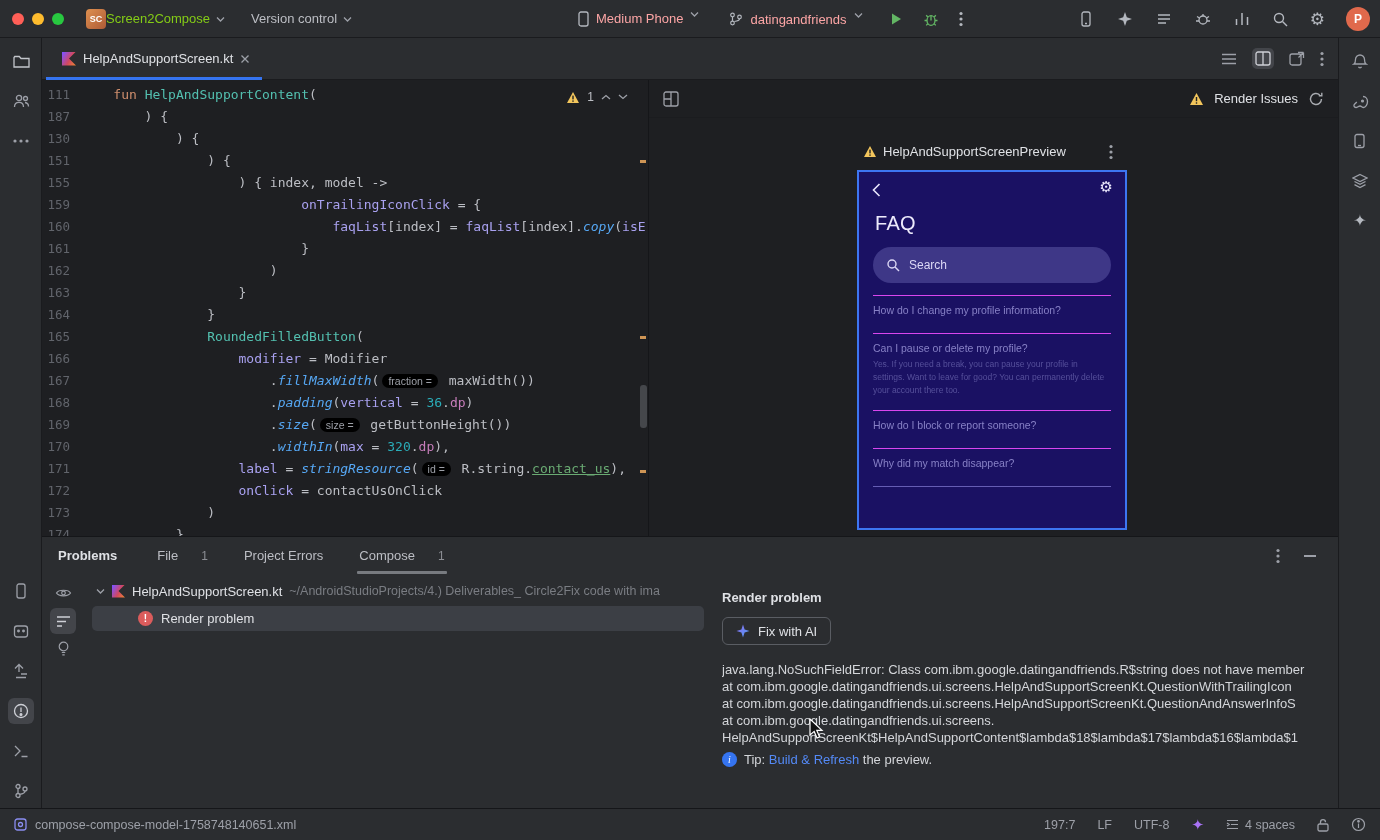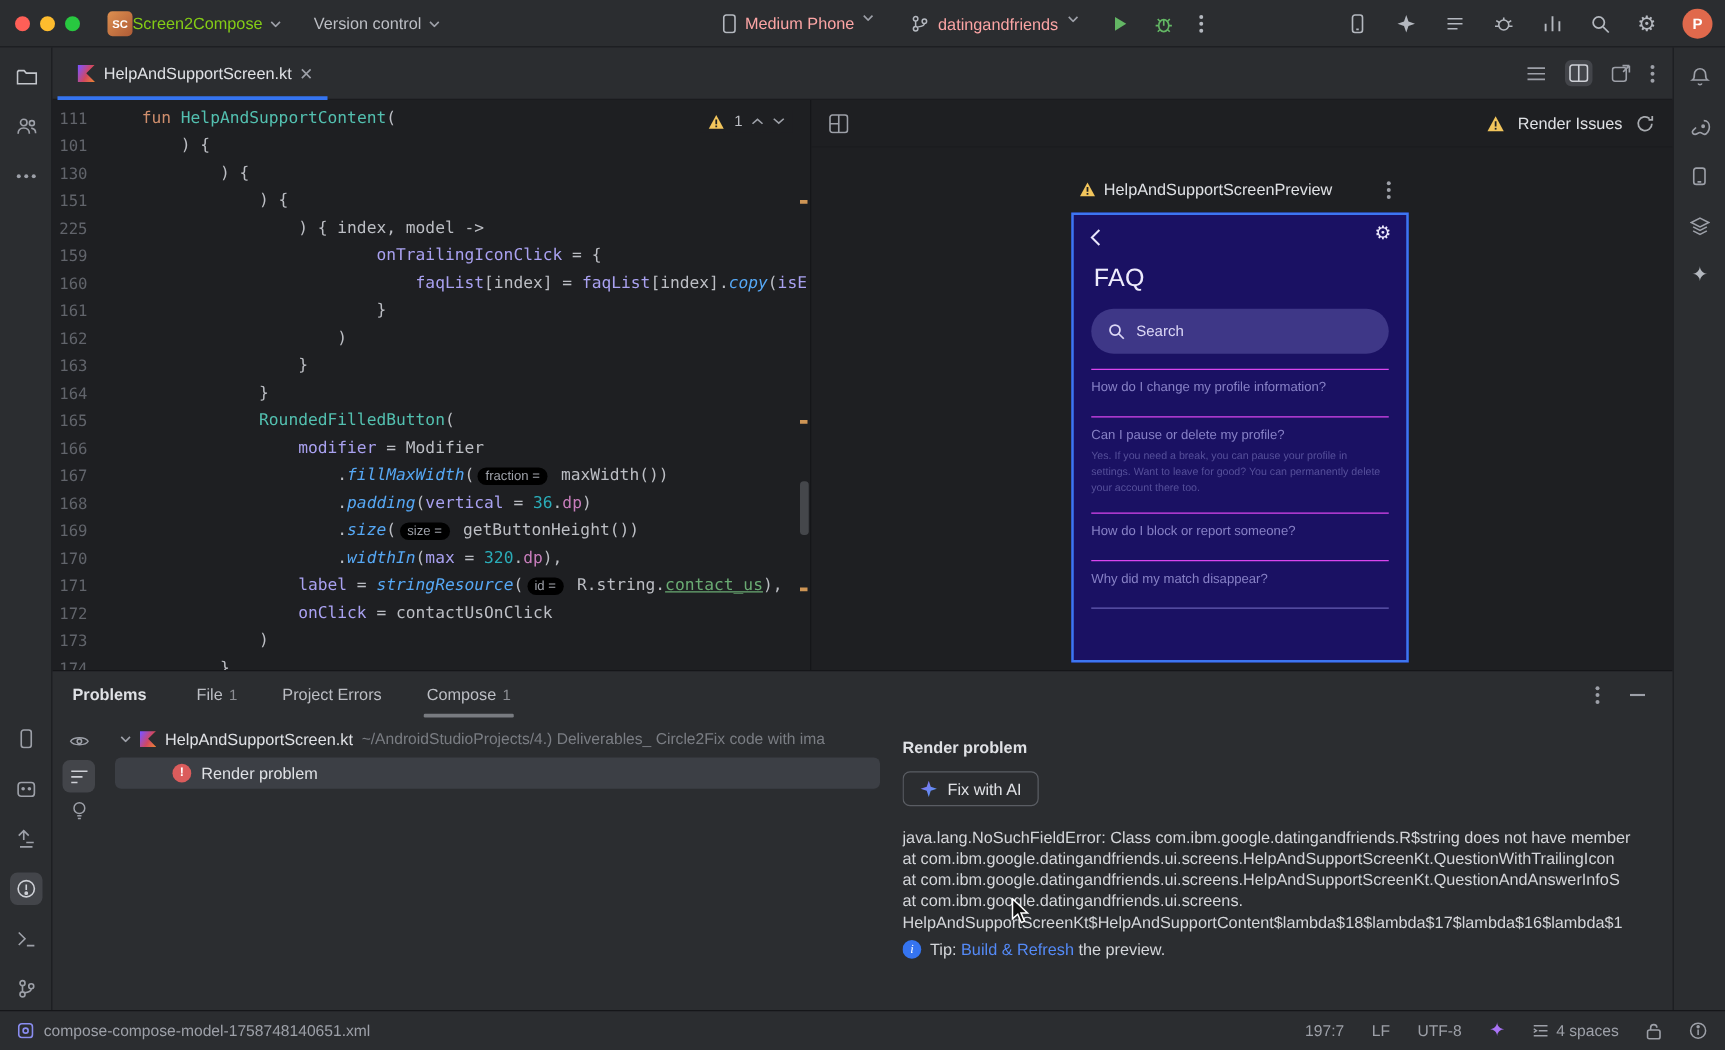--- a/index.html
+++ b/index.html
@@ -65,21 +65,21 @@
 .ph-search{margin:12px 14px 0;height:36px;border-radius:18px;background:#3E3787;display:flex;align-items:center;gap:9px;padding:0 13px;color:#DCD8F6;font-size:12px}
 .faq-list{margin:12px 14px 0}
 .faq-list::after{content:"";display:block;border-top:1px solid #655DB4}
 .faq-item{border-top:1px solid #d946ef;padding:8px 0 13px}
 .faq-q{font-size:10.5px;color:#8781C6;margin-bottom:4px}
 .faq-a{font-size:8.5px;line-height:13px;color:#56509B}
 
 .bpanel{position:absolute;left:42px;top:536px;width:1296px;height:272px;background:#2B2D30;border-top:1px solid #151619}
 .bp-header{height:37px;display:flex;align-items:center;padding:0 16px}
 .bp-title{font-weight:bold;color:#DFE1E5;margin-right:40px}
-.bp-tab{position:relative;height:37px;display:flex;align-items:center;gap:5px;margin-right:36px;color:#BCBEC4}
+.bp-tab{position:relative;height:37px;display:flex;align-items:center;gap:23px;margin-right:36px;color:#BCBEC4}
 .bp-badge{color:#8C8E94;font-size:12px}
 .bp-tab.selected::after{content:"";position:absolute;left:-2px;right:-2px;bottom:0;height:3px;background:#787B80;border-radius:1px}
 .bp-hicons{margin-left:auto;display:flex;align-items:center;gap:24px;padding-right:6px}
 .bp-body{position:absolute;left:0;top:37px;right:0;bottom:0}
 .bp-strip{position:absolute;left:0;top:0;width:42px;bottom:0}
 .bp-sicon{position:absolute;left:8px;width:26px;height:26px;border-radius:6px;display:flex;align-items:center;justify-content:center}
 .bp-sicon.active{background:#43454A}
 .bp-tree{position:absolute;left:42px;top:0;width:628px;bottom:0;overflow:hidden}
 .tr1{display:flex;align-items:center;gap:7px;height:26px;padding-left:12px;margin-top:4px;white-space:nowrap;overflow:hidden}
 .tr1 .fname{color:#DFE1E5}
@@ -343,24 +343,24 @@
           <circle cx="2" cy="8" r="1.6"></circle>
           <circle cx="2" cy="13.5" r="1.6"></circle>
         </svg>
       </span>
   </div>
 </div>
 
 <div class="editor">
   <div class="gutter">
       <div class="ln">111</div>
-      <div class="ln">101</div>
+      <div class="ln">187</div>
       <div class="ln">130</div>
       <div class="ln">151</div>
-      <div class="ln">225</div>
+      <div class="ln">155</div>
       <div class="ln">159</div>
       <div class="ln">160</div>
       <div class="ln">161</div>
       <div class="ln">162</div>
       <div class="ln">163</div>
       <div class="ln">164</div>
       <div class="ln">165</div>
       <div class="ln">166</div>
       <div class="ln">167</div>
       <div class="ln">168</div>

